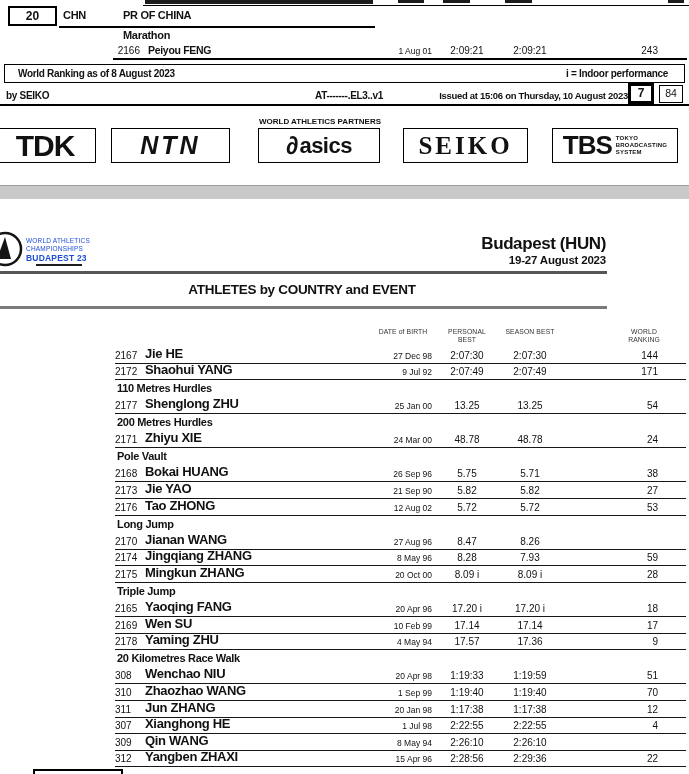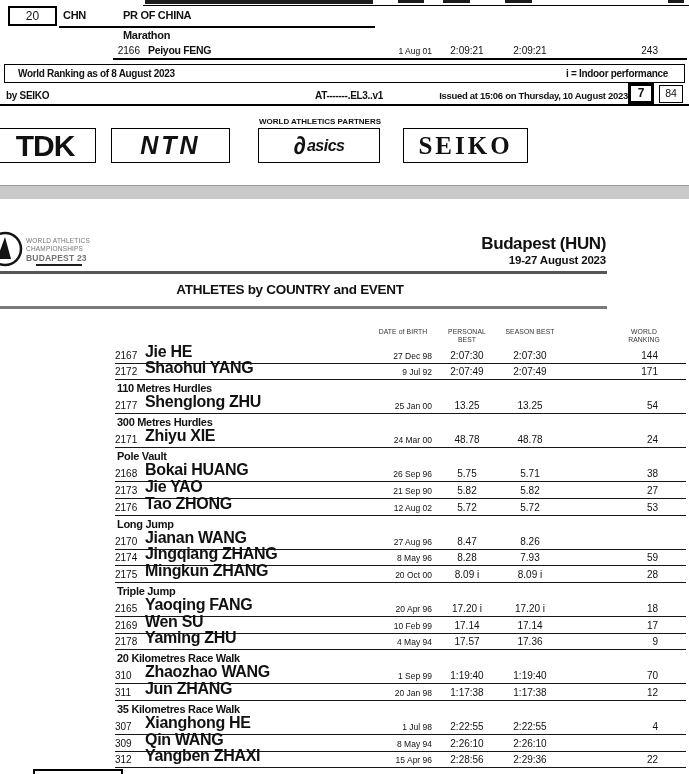--- a/index.html
+++ b/index.html
@@ -10,21 +10,21 @@
   }
   .abs { position:absolute; }
   .bold { font-weight:bold; letter-spacing:-0.3px; }
 
   
   .frag { position:absolute; top:0; background:#1c1c1c; }
   .topline { position:absolute; background:#000; }
 
   
   .country-box { left:8px; top:6px; width:49px; height:20px; border:2px solid #000;
-    text-align:center; font-weight:normal; font-size:12px; line-height:17px; }
+    text-align:center; font-weight:bold; font-size:12px; line-height:17px; }
   .chn { left:63px; top:9px; font-size:11px; }
   .prchina { left:123px; top:9px; font-size:11px; }
   .rule-ctry { left:59px; top:26px; width:316px; height:2px; background:#000; }
   .marathon { left:123px; top:29px; font-size:11px; }
   .prow-bib { left:110px; top:45px; width:30px; text-align:right; font-size:10px; }
   .prow-name { left:148px; top:44px; font-size:10.5px; }
   .prow-dob { left:350px; top:46px; width:82px; text-align:right; font-size:8.5px; }
   .prow-pb { left:427px; top:45px; width:80px; text-align:center; font-size:10px; }
   .prow-sb { left:490px; top:45px; width:80px; text-align:center; font-size:10px; }
   .prow-rank { left:598px; top:45px; width:60px; text-align:right; font-size:10px; }
@@ -47,59 +47,59 @@
   .partners-heading { left:230px; top:117px; width:180px; text-align:center;
     font-size:8px; font-weight:bold; letter-spacing:0; }
   .logo-box { position:absolute; top:128px; height:35px; border:1.5px solid #000;
     display:flex; align-items:center; justify-content:center; background:#fff; }
   .tdk-box { left:-16px; width:112px; }
   .tdk-text { font-weight:bold; font-size:30px; letter-spacing:-1px; padding-left:10px; }
   .ntn-box { left:111px; width:119px;text-align:right; }
   .ntn-text { font-weight:bold; font-style:italic; font-size:25px; letter-spacing:3px; }
   .asics-box { left:258px; width:122px; }
   .asics-mark { font-style:italic; font-weight:bold; font-size:25px; margin-right:1px; }
-  .asics-text { font-style:italic; font-weight:bold; font-size:16px; letter-spacing:-0.5px; }
+  .asics-text { font-weight:bold; font-size:22px; letter-spacing:-0.5px; }
   .seiko-box { left:403px; width:125px; }
   .seiko-text { font-family:"Liberation Serif", serif; font-weight:bold; font-size:25px; letter-spacing:3px; }
   .tbs-box { left:552px; width:126px; gap:4px; }
   .tbs-text { font-weight:bold; font-size:26px; letter-spacing:-1px; }
   .tbs-sub { display:flex; flex-direction:column; justify-content:center; }
   .tbs-sub div { font-size:6px; font-weight:bold; line-height:7px; letter-spacing:0.2px; }
 
   
   .gray-band { left:0; top:185px; width:689px; height:14px; background:#c9c9c9; border-top:1px solid #9c9c9c; }
 
   
   .wa-emblem { left:-14px; top:230px; }
-  .wa-logo-text { left:26px; top:237px; color:#737373; }
+  .wa-logo-text { left:26px; top:237px; color:#1d4ed8; }
   .wa-logo-text .l1, .wa-logo-text .l2 { font-size:6.5px; letter-spacing:0.2px; line-height:8px; }
   .wa-logo-text .l3 { font-size:8.5px; font-weight:bold; letter-spacing:0.2px; line-height:10px; }
   .wa-underline { left:36px; top:264px; width:46px; height:1.5px; background:#1d1d1d; }
   .city { left:300px; top:234px; width:306px; text-align:right; font-size:17px; font-weight:bold; letter-spacing:-0.4px; }
   .dates { left:300px; top:254px; width:306px; text-align:right; font-size:11.5px; font-weight:bold; letter-spacing:-0.2px; }
   .header-rule { left:0; top:271px; width:607px; height:3px; background:#565656; }
-  .doc-title { left:0; top:282px; width:580px; text-align:center; font-size:13.5px; font-weight:bold; letter-spacing:-0.3px; }
+  .doc-title { left:12px; top:282px; width:580px; text-align:center; font-size:13.5px; font-weight:bold; letter-spacing:-0.3px; }
   .title-rule { left:0; top:306px; width:607px; height:3px; background:#7a7a7a; }
 
   
   .thdr { position:absolute; font-size:6.8px; color:#333; text-align:center; letter-spacing:0.1px; line-height:8px; }
   .h-dob { left:363px; top:328px; width:80px; }
   .h-pb { left:432px; top:328px; width:70px; }
   .h-sb { left:492px; top:328px; width:76px; }
   .h-wr { left:616px; top:328px; width:56px; }
 
   
   .tbody { position:absolute; left:0; top:347px; width:689px; }
   .event-row { margin-left:117px; height:17.5px; font-size:11px; font-weight:bold;
     letter-spacing:-0.3px; padding-top:2px; }
   .arow { position:relative; margin-left:115px; width:571px; height:16.6px;
     border-bottom:1px solid #161616; }
   .arow span { position:absolute; bottom:2px; }
   .c-bib { left:0; width:26px; text-align:left; font-size:10px; }
-  .c-name { left:30px; font-size:16px; font-weight:bold; letter-spacing:-0.3px; white-space:nowrap;margin-top:20px; }
+  .c-name { left:30px; font-size:13px; font-weight:bold; letter-spacing:-0.3px; white-space:nowrap;margin-top:20px; }
   .c-dob { left:217px; width:100px; text-align:right; font-size:8.5px; }
   .c-pb { left:312px; width:80px; text-align:center; font-size:10px; }
   .c-sb { left:375px; width:80px; text-align:center; font-size:10px; }
   .c-rank { left:483px; width:60px; text-align:right; font-size:10px; }
 
   
   .next-box { left:33px; top:769px; width:90px; height:14px; border:2px solid #000; }
 </style>
 </head>
 <body>
@@ -151,20 +151,28 @@
   <div class="logo-box ntn-box">
     <span class="ntn-text">NTN</span>
   </div>
   <div class="logo-box asics-box">
     <span class="asics-mark">∂</span>
     <span class="asics-text">asics</span>
   </div>
   <div class="logo-box seiko-box">
     <span class="seiko-text">SEIKO</span>
   </div>
+  <div class="logo-box tbs-box">
+    <span class="tbs-text">TBS</span>
+    <span class="tbs-sub">
+      <div>TOKYO</div>
+      <div>BROADCASTING</div>
+      <div>SYSTEM</div>
+    </span>
+  </div>
 
   <div class="abs gray-band"></div>
 
   <div class="abs wa-emblem">
     <svg width="38" height="38" viewBox="0 0 38 38">
       <circle cx="19" cy="19" r="16" fill="none" stroke="#141414" stroke-width="2.5"></circle>
       <path d="M11 29 L19 7 L25 29 Z" fill="#141414"></path>
     </svg>
   </div>
   <div class="abs wa-logo-text">
@@ -214,21 +222,21 @@
   </div>
       <div class="arow">
     <span class="c-bib">2177</span>
     <span class="c-name">Shenglong ZHU</span>
     <span class="c-dob">25 Jan 00</span>
     <span class="c-pb">13.25</span>
     <span class="c-sb">13.25</span>
     <span class="c-rank">54</span>
   </div>
       <div class="event-row">
-    <span>300 Metres Hurdles</span>
+    <span>200 Metres Hurdles</span>
   </div>
       <div class="arow">
     <span class="c-bib">2171</span>
     <span class="c-name">Zhiyu XIE</span>
     <span class="c-dob">24 Mar 00</span>
     <span class="c-pb">48.78</span>
     <span class="c-sb">48.78</span>
     <span class="c-rank">24</span>
   </div>
       <div class="event-row">
@@ -309,38 +317,43 @@
     <span class="c-name">Yaming ZHU</span>
     <span class="c-dob">4 May 94</span>
     <span class="c-pb">17.57</span>
     <span class="c-sb">17.36</span>
     <span class="c-rank">9</span>
   </div>
       <div class="event-row">
     <span>20 Kilometres Race Walk</span>
   </div>
       <div class="arow">
+    <span class="c-bib">308</span>
+    <span class="c-name">Wenchao NIU</span>
+    <span class="c-dob">20 Apr 98</span>
+    <span class="c-pb">1:19:33</span>
+    <span class="c-sb">1:19:59</span>
+    <span class="c-rank">51</span>
+  </div>
+      <div class="arow">
     <span class="c-bib">310</span>
     <span class="c-name">Zhaozhao WANG</span>
     <span class="c-dob">1 Sep 99</span>
     <span class="c-pb">1:19:40</span>
     <span class="c-sb">1:19:40</span>
     <span class="c-rank">70</span>
   </div>
       <div class="arow">
     <span class="c-bib">311</span>
     <span class="c-name">Jun ZHANG</span>
     <span class="c-dob">20 Jan 98</span>
     <span class="c-pb">1:17:38</span>
     <span class="c-sb">1:17:38</span>
     <span class="c-rank">12</span>
   </div>
-      <div class="event-row">
-    <span>35 Kilometres Race Walk</span>
-  </div>
       <div class="arow">
     <span class="c-bib">307</span>
     <span class="c-name">Xianghong HE</span>
     <span class="c-dob">1 Jul 98</span>
     <span class="c-pb">2:22:55</span>
     <span class="c-sb">2:22:55</span>
     <span class="c-rank">4</span>
   </div>
       <div class="arow">
     <span class="c-bib">309</span>

